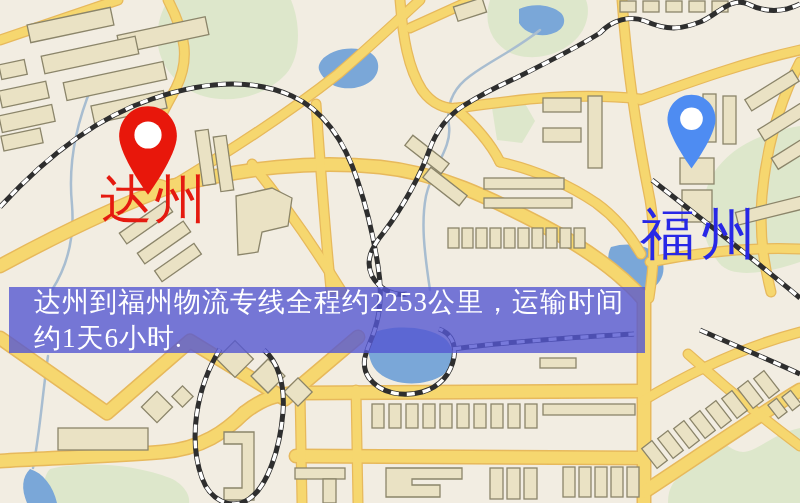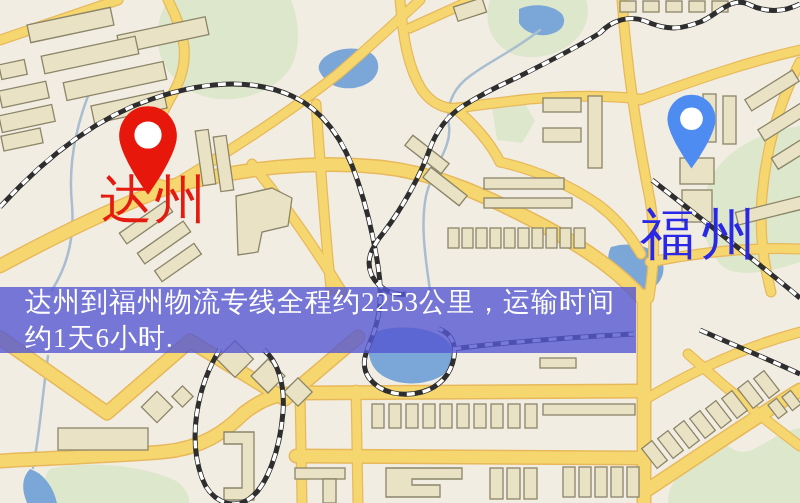--- a/index.html
+++ b/index.html
@@ -21,21 +21,21 @@
   .rail-base{fill:none;stroke:var(--railway-dark,#2e2e2e);stroke-width:5;stroke-linecap:butt;}
   .rail-dash{fill:none;stroke:var(--railway-light,#ffffff);stroke-width:3.4;stroke-dasharray:8 8;stroke-linecap:butt;}
   
   .pin{position:absolute;}
   .pin svg{position:static;display:block;width:100%;height:100%;}
   
   .city-label{position:absolute;line-height:1;white-space:nowrap;}
   .label-origin{left:100px;top:174px;font-size:52px;color:var(--label-origin,#e51a10);letter-spacing:2px;}
   .label-dest{left:640px;top:171px;font-size:55px;color:var(--label-destination,#2828e6);letter-spacing:6px;margin-top:36px;}
   
-  .banner{position:absolute;left:0;top:287px;width:636px;height:66px;font-family:Liberation Serif, serif;}
+  .banner{position:absolute;left:9px;top:287px;width:636px;height:66px;font-family:Liberation Serif, serif;}
   .banner-bg{position:absolute;inset:0;background:var(--banner-bg,#5557d2);opacity:.8;}
   .banner-text{
     position:relative;display:flex;align-items:center;height:100%;
     padding-left:25px;box-sizing:border-box;
     color:var(--banner-text,#ffffff);font-size:27px;letter-spacing:1px;
   }
 </style>
 </head>
 <body>
 

